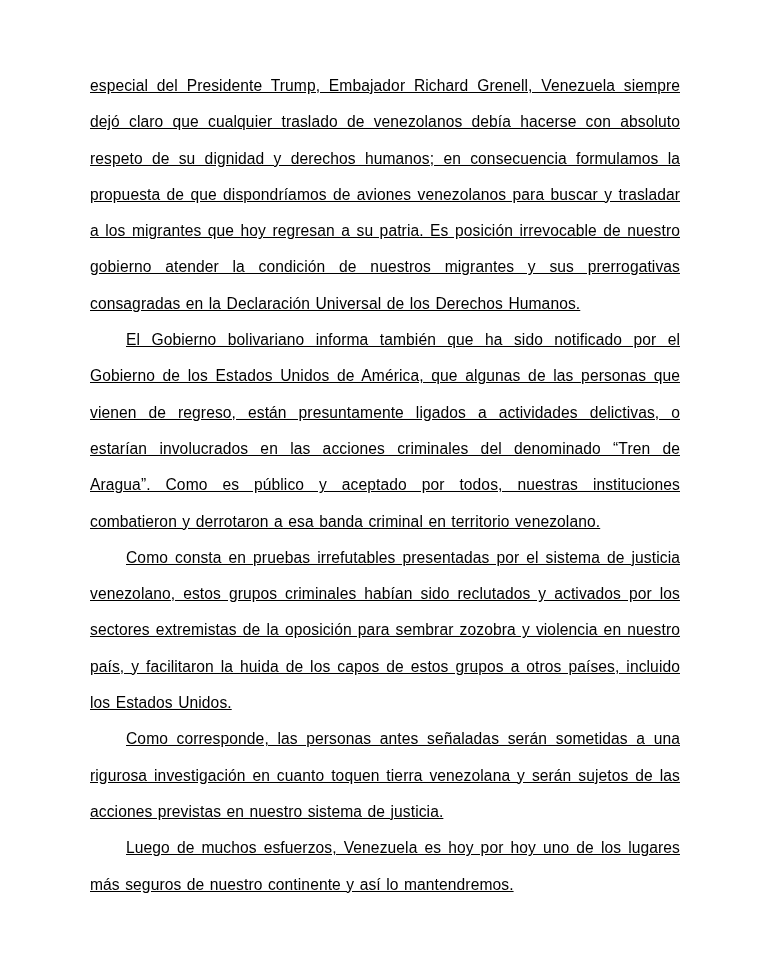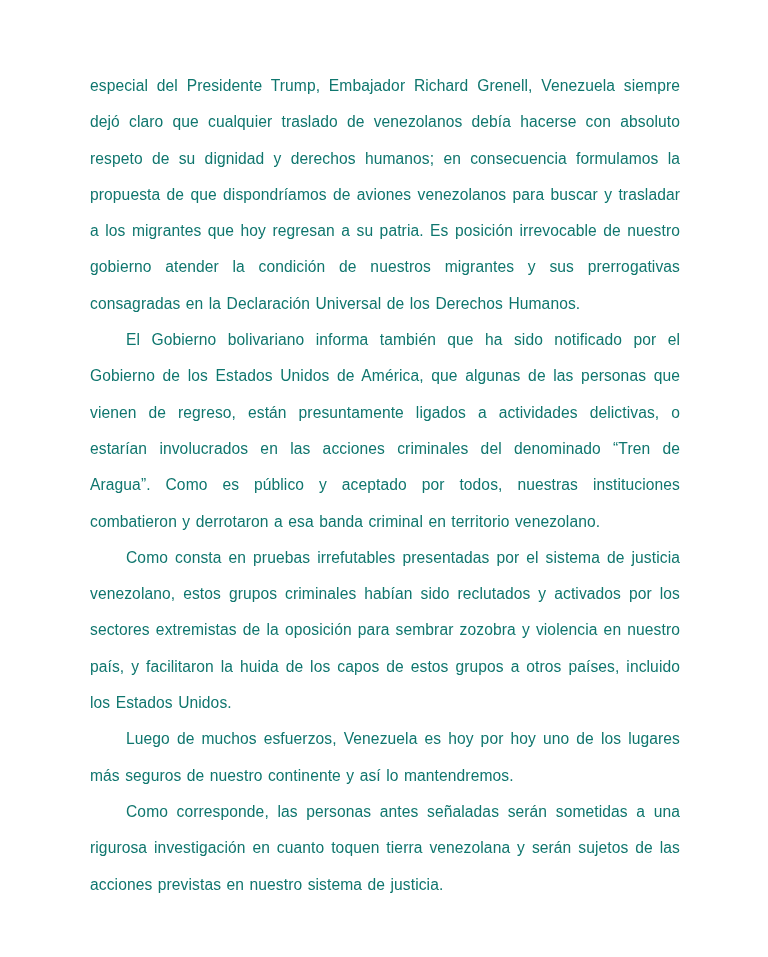--- a/index.html
+++ b/index.html
@@ -12,36 +12,37 @@
     height: 957px;
     position: relative;
     font-family: "Liberation Sans", sans-serif;
     overflow: hidden;
   }
   .page {
     position: absolute;
     top: 68px;
     left: 90px;
     width: 590px;
-    color: #0f766e;
+    color: #000000;
+    text-decoration: underline;
   }
   .page p {
     margin: 0;
     font-size: 15.6px;
     line-height: 36.3px;
     text-align: justify;
     letter-spacing: 0.1px;
     word-spacing: 1px;
   }
   .page p.indented {
     text-indent: 36px;
   }
 </style>
 </head>
 <body>
 
 <div class="page">
   <p>especial del Presidente Trump, Embajador Richard Grenell, Venezuela siempre dejó claro que cualquier traslado de venezolanos debía hacerse con absoluto respeto de su dignidad y derechos humanos; en consecuencia formulamos la propuesta de que dispondríamos de aviones venezolanos para buscar y trasladar a los migrantes que hoy regresan a su patria. Es posición irrevocable de nuestro gobierno atender la condición de nuestros migrantes y sus prerrogativas consagradas en la Declaración Universal de los Derechos Humanos.</p>
   <p class="indented">El Gobierno bolivariano informa también que ha sido notificado por el Gobierno de los Estados Unidos de América, que algunas de las personas que vienen de regreso, están presuntamente ligados a actividades delictivas, o estarían involucrados en las acciones criminales del denominado “Tren de Aragua”. Como es público y aceptado por todos, nuestras instituciones combatieron y derrotaron a esa banda criminal en territorio venezolano.</p>
   <p class="indented">Como consta en pruebas irrefutables presentadas por el sistema de justicia venezolano, estos grupos criminales habían sido reclutados y activados por los sectores extremistas de la oposición para sembrar zozobra y violencia en nuestro país, y facilitaron la huida de los capos de estos grupos a otros países, incluido los Estados Unidos.</p>
+  <p class="indented">Como corresponde, las personas antes señaladas serán sometidas a una rigurosa investigación en cuanto toquen tierra venezolana y serán sujetos de las acciones previstas en nuestro sistema de justicia.</p>
   <p class="indented">Luego de muchos esfuerzos, Venezuela es hoy por hoy uno de los lugares más seguros de nuestro continente y así lo mantendremos.</p>
-  <p class="indented">Como corresponde, las personas antes señaladas serán sometidas a una rigurosa investigación en cuanto toquen tierra venezolana y serán sujetos de las acciones previstas en nuestro sistema de justicia.</p>
 </div>
 
 </body></html>

